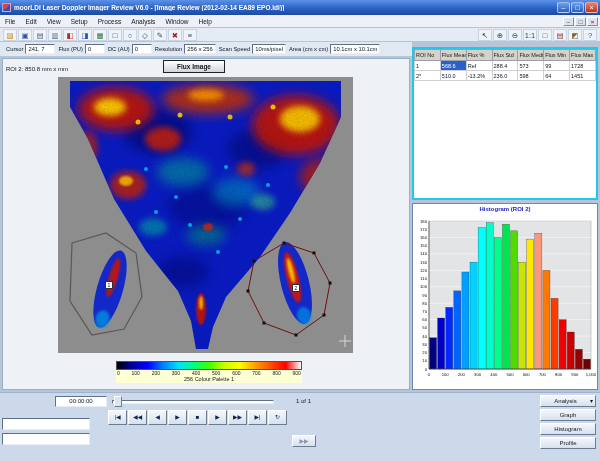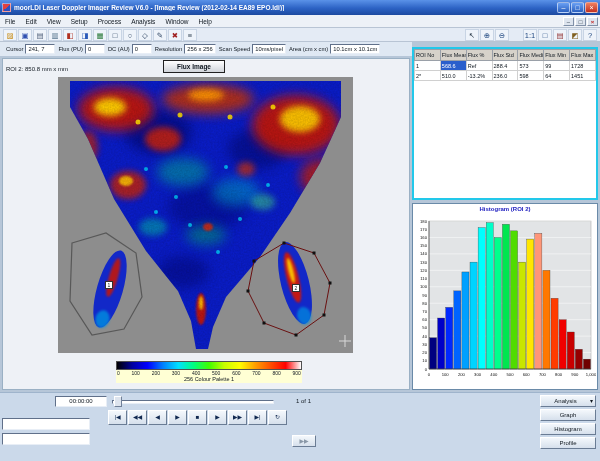--- a/index.html
+++ b/index.html
@@ -124,21 +124,21 @@
         <span class="tb-icon" style="color: rgb(32, 56, 88);">◇</span>
         <span class="tb-icon" style="color: rgb(32, 56, 88);">✎</span>
         <span class="tb-icon" style="color: rgb(160, 32, 32);">✖</span>
         <span class="tb-icon" style="color: rgb(56, 72, 88);">≡</span>
       </span>
     <span class="tb-spacer"></span>
     <span class="tb-group">
         <span class="tb-icon" style="color: rgb(40, 56, 72);">↖</span>
         <span class="tb-icon" style="color: rgb(32, 72, 128);">⊕</span>
         <span class="tb-icon" style="color: rgb(32, 72, 128);">⊖</span>
-        <span class="tb-icon" style="color: rgb(32, 72, 128); margin-left: 13px;">1:1</span>
+        <span class="tb-icon" style="color: rgb(32, 72, 128);">1:1</span>
         <span class="tb-icon" style="color: rgb(32, 72, 128);">□</span>
         <span class="tb-icon" style="color: rgb(144, 48, 48);">▤</span>
         <span class="tb-icon" style="color: rgb(128, 96, 32);">◩</span>
         <span class="tb-icon" style="color: rgb(32, 72, 128);">?</span>
       </span>
   </div>
 
   <div class="controlbar">
     <span class="cb-label">Cursor</span>
     <span class="cb-field" style="min-width:30px">241, 7</span>

